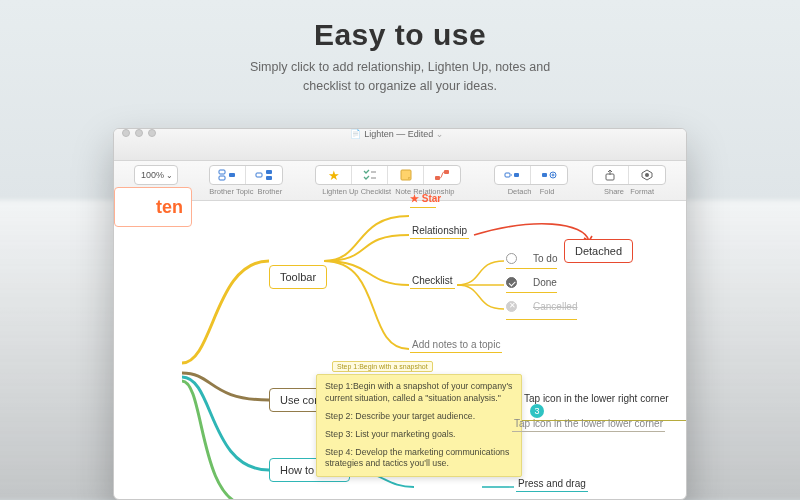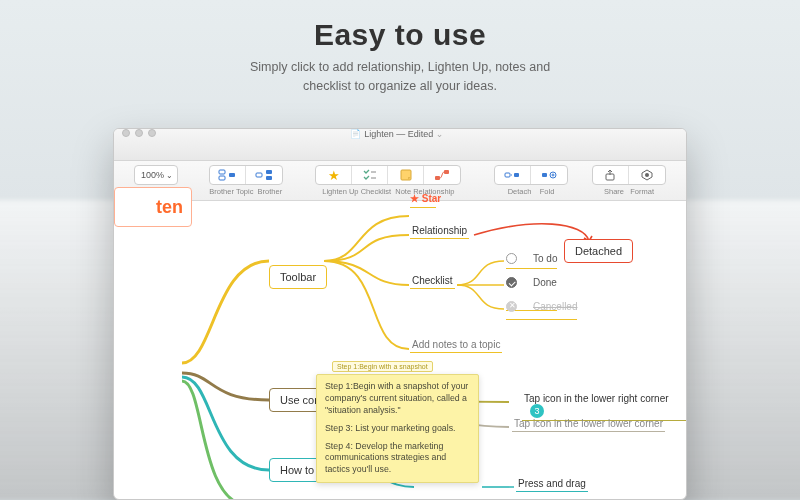--- a/index.html
+++ b/index.html
@@ -33,21 +33,21 @@
   .root{left:-10px;top:162px;width:78px;height:40px;border:1px solid #ffb092;border-radius:4px;display:flex;align-items:center;justify-content:flex-end;padding-right:8px;background:#fff;}
   .root span{color:#ff6a2b;font-weight:700;font-size:18px;}
   .star-lbl{color:#ff5f3a;font-weight:600;font-size:10px;}
   .star-lbl::before{content:"★ ";}
   .chk{display:inline-flex;align-items:center;gap:16px;font-size:10px;color:#555;}
   .chk .circ{width:11px;height:11px;border-radius:50%;border:1.3px solid #9a9a9a;display:inline-block;}
   .chk .done{background:#6a6a6a;border-color:#6a6a6a;position:relative;}
   .chk .done::after{content:"";position:absolute;left:2px;top:3px;width:5px;height:2.5px;border-left:1.5px solid #fff;border-bottom:1.5px solid #fff;transform:rotate(-45deg);}
   .chk .canc{background:#d0cfcf;border-color:#d0cfcf;position:relative;}
   .chk .canc::after{content:"✕";position:absolute;left:2px;top:-1px;font-size:8px;color:#fff;}
-  .note{position:absolute;left:202px;top:187px;width:163px;background:#fdf3a7;border:1px solid #e6da7e;border-radius:2px;font-size:8.8px;color:#4a4a3b;padding:6px 8px;line-height:1.35;box-shadow:0 2px 6px rgba(0,0,0,.15);}
+  .note{position:absolute;left:202px;top:187px;width:206px;background:#fdf3a7;border:1px solid #e6da7e;border-radius:2px;font-size:8.8px;color:#4a4a3b;padding:6px 8px;line-height:1.35;box-shadow:0 2px 6px rgba(0,0,0,.15);}
   .note p{margin-bottom:6px;}
   .note p:last-child{margin-bottom:0;}
   .step-tag{position:absolute;left:218px;top:174px;font-size:7px;color:#b09b20;border:1px solid #e5d26a;border-radius:2px;padding:1px 4px;background:#fffbe0;}
   .badge{display:inline-flex;width:14px;height:14px;border-radius:50%;background:#2ec3c3;color:#fff;font-size:9px;align-items:center;justify-content:center;margin-left:6px;}
   .cancelled{color:#bdbdbd;text-decoration:line-through;}
   .svg-layer{position:absolute;inset:0;}
 </style>
 </head>
 <body>
 
@@ -231,35 +231,36 @@
     <div class="node subline" style="left:296px;top:38px;border-color:#eec127;">Relationship</div>
 
     <div class="node subline" style="left:296px;top:88px;border-color:#eec127;">Checklist</div>
 
     <div class="node topic" style="left:450px;top:52px;border-color:#e74a2f;">Detached</div>
 
     <div class="node" style="left:392px;top:66px;border-bottom:1px solid #eec127;padding-bottom:2px;"><span class="chk">
           <span class="circ"></span>
           <span>To do</span>
         </span></div>
-    <div class="node" style="left:392px;top:90px;border-bottom:1px solid #eec127;padding-bottom:20px;"><span class="chk">
+    <div class="node" style="left:392px;top:90px;border-bottom:1px solid #eec127;padding-bottom:2px;"><span class="chk">
           <span class="circ done"></span>
           <span>Done</span>
         </span></div>
     <div class="node" style="left:392px;top:114px;border-bottom:1px solid #eec127;padding-bottom:5px;"><span class="chk">
           <span class="circ canc"></span>
           <span class="cancelled">Cancelled</span>
         </span></div>
 
     <div class="node subline" style="left:296px;top:152px;border-color:#eec127;color:#777">Add notes to a topic</div>
 
     <div class="step-tag">Step 1:Begin with a snapshot</div>
 
     <div class="note">
       <p>Step 1:Begin with a snapshot of your company's current situation, called a "situation analysis."</p>
+      <p>Step 2: Describe your target audience.</p>
       <p>Step 3: List your marketing goals.</p>
       <p>Step 4: Develop the marketing communications strategies and tactics you'll use.</p>
 
     </div>
 
     <div class="node subline" style="left:408px;top:206px;border-color:#b6ab3e;">
       <span>Tap icon in the lower right corner</span><span class="badge">3</span>
     </div>
     <div class="node subline" style="left:398px;top:231px;border-color:#b8b2a1;color:#888">Tap icon in the lower lower corner</div>
 

